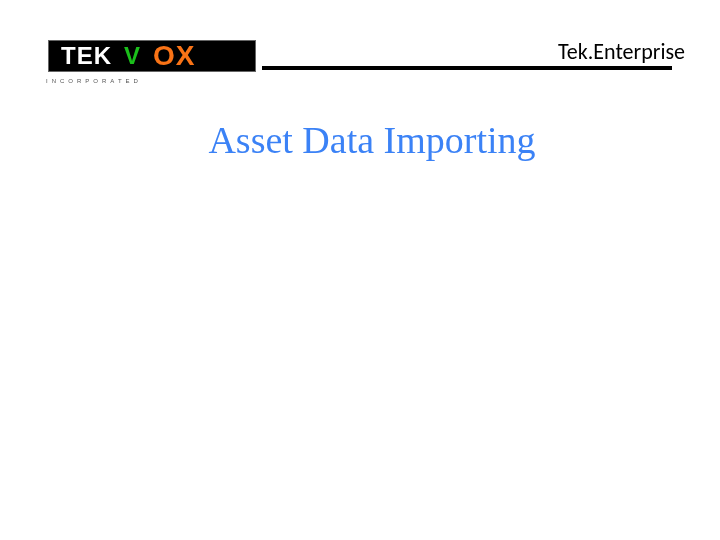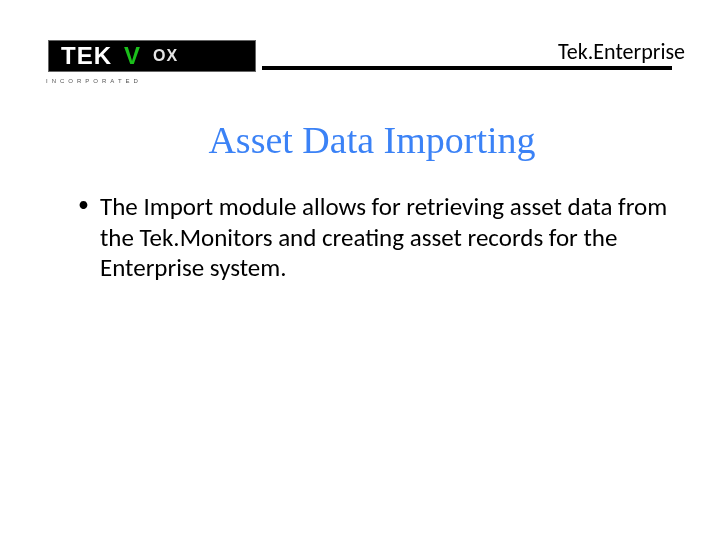--- a/index.html
+++ b/index.html
@@ -41,23 +41,23 @@
   .logo-v {
     font-family: Arial, sans-serif;
     font-weight: 900;
     font-size: 24px;
     color: #1bbf1b;
     letter-spacing: 1px;
   }
   .logo-ox {
     font-family: Arial, sans-serif;
     font-weight: 900;
-    font-size: 16px;
+    font-size: 28px;
     letter-spacing: 1px;
-    color: #e5e5e5;
+    color: #f97316;
   }
   .logo-sub {
     font-size: 6px;
     letter-spacing: 4px;
     color: #555;
     margin-top: 2px;
     margin-left: 4px;
     font-family: Arial, sans-serif;
   }
   .product-name {
@@ -120,15 +120,14 @@
     <div class="logo-sub">INCORPORATED</div>
   </div>
   <div class="product-name">Tek.Enterprise</div>
   <div class="hr-line"></div>
 </div>
 
 <h1 class="title">Asset Data Importing</h1>
 
 <div class="content">
   <ul>
-    <li>The Import module allows for retrieving asset data from the Tek.Monitors and creating asset records for the Enterprise system.</li>
   </ul>
 </div>
 
 </body></html>

